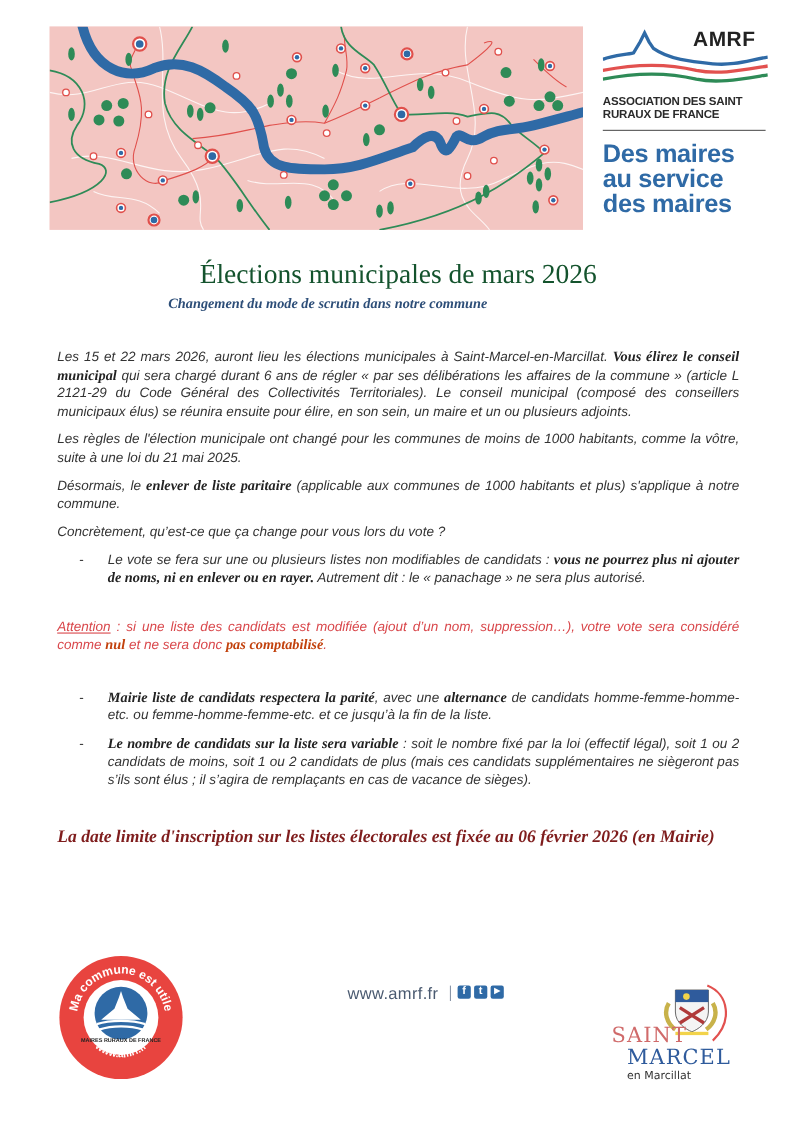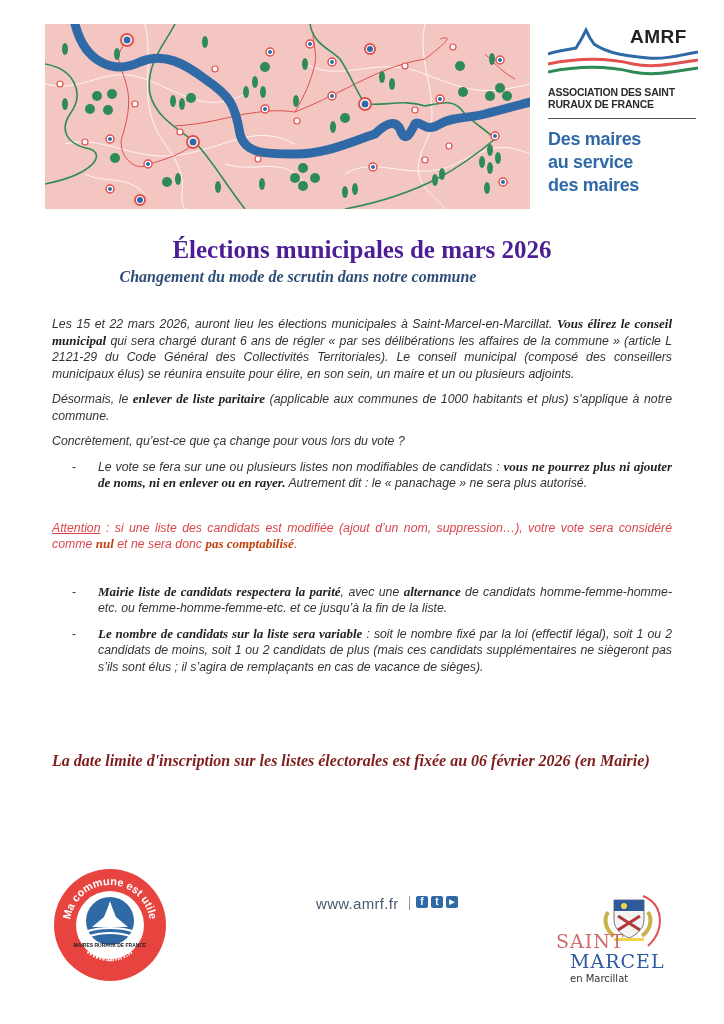--- a/index.html
+++ b/index.html
@@ -4,23 +4,23 @@
 <style>
   html, body { margin:0; padding:0; background:#ffffff; }
   body { width:724px; height:1024px; position:relative; overflow:hidden; font-family:"Liberation Serif", serif; color:#222; }
   .map { position:absolute; left:45px; top:24px; width:485px; height:185px; background:#f3c6c2; overflow:hidden; }
   .map svg { display:block; }
   .amrf { position:absolute; left:548px; top:24px; width:150px; }
   .amrf-name { position:absolute; left:82px; top:2px; font-family:"Liberation Sans", sans-serif; font-weight:bold; font-size:19px; color:#222; letter-spacing:0.5px; }
   .amrf-waves { position:absolute; left:0; top:0; }
   .amrf-assoc { position:absolute; left:0; top:62px; width:150px; font-family:"Liberation Sans", sans-serif; font-weight:bold; font-size:10.5px; line-height:12px; color:#2b2b2b; letter-spacing:-0.2px; }
   .amrf-rule { position:absolute; left:0; top:94px; width:148px; height:1px; background:#555; }
-  .amrf-slogan { position:absolute; left:0; top:104px; width:160px; font-family:"Liberation Sans", sans-serif; font-weight:bold; font-size:18px; line-height:23px; color:#2f6aa6; letter-spacing:-0.3px; }
-  .title { position:absolute; left:0; width:724px; top:236px; text-align:center; font-family:"Liberation Serif", serif; font-weight:bold; font-size:25px; color:#4c1d95; }
-  .subtitle { position:absolute; left:0; width:596px; top:268px; text-align:center; font-family:"Liberation Serif", serif; font-weight:bold; font-style:italic; font-size:16px; color:#2d4e78; }
+  .amrf-slogan { position:absolute; left:0; top:104px; width:160px; font-family:"Liberation Sans", sans-serif; font-weight:bold; font-size:23px; line-height:23px; color:#2f6aa6; letter-spacing:-0.3px; }
+  .title { position:absolute; left:0; width:724px; top:236px; text-align:center; font-family:"Liberation Serif", serif; font-weight:normal; font-size:25px; color:#14532d; }
+  .subtitle { position:absolute; left:0; width:596px; top:268px; text-align:center; font-family:"Liberation Serif", serif; font-weight:bold; font-style:italic; font-size:13px; color:#2d4e78; }
   .content { position:absolute; left:52px; top:316px; width:620px; font-family:"Liberation Sans", sans-serif; font-style:italic; font-size:12.3px; line-height:16.5px; color:#333; }
   .content p { margin:0 0 9px 0; text-align:justify; }
   .content b { font-family:"Liberation Serif", serif; font-size:13px; color:#222; }
   .bullet { position:relative; padding-left:46px; margin:0 0 9px 0; text-align:justify; }
   .bullet .dash { position:absolute; left:20px; top:0; font-style:normal; }
   .attention { color:#d9474b; margin-top:28px !important; }
   .attention .lbl { text-decoration:underline; }
   .attention b { color:#c2410c; }
   .gap { height:22px; }
   .deadline { position:absolute; left:52px; top:752px; width:640px; font-family:"Liberation Serif", serif; font-weight:bold; font-style:italic; font-size:16px; color:#7f1d1d; }
@@ -178,20 +178,21 @@
     <div>au service</div>
     <div>des maires</div>
   </div>
 </div>
 
 <div class="title">Élections municipales de mars 2026</div>
 <div class="subtitle">Changement du mode de scrutin dans notre commune</div>
 
 <div class="content">
   <p><span>Les 15 et 22 mars 2026, auront lieu les élections municipales à Saint-Marcel-en-Marcillat. </span><b>Vous élirez le conseil municipal</b><span> qui sera chargé durant 6 ans de régler « par ses délibérations les affaires de la commune » (article L 2121-29 du Code Général des Collectivités Territoriales). Le conseil municipal (composé des conseillers municipaux élus) se réunira ensuite pour élire, en son sein, un maire et un ou plusieurs adjoints.</span></p>
+  <p>Les règles de l'élection municipale ont changé pour les communes de moins de 1000 habitants, comme la vôtre, suite à une loi du 21 mai 2025.</p>
   <p><span>Désormais, le </span><b>enlever de liste paritaire</b><span> (applicable aux communes de 1000 habitants et plus) s'applique à notre commune.</span></p>
   <p>Concrètement, qu’est-ce que ça change pour vous lors du vote ?</p>
   <div class="bullet">
     <span class="dash">-</span>
     <span>Le vote se fera sur une ou plusieurs listes non modifiables de candidats : </span><b>vous ne pourrez plus ni ajouter de noms, ni en enlever ou en rayer.</b><span> Autrement dit : le « panachage » ne sera plus autorisé.</span>
   </div>
   <p class="attention"><span class="lbl">Attention</span><span> :  si une liste des candidats est modifiée (ajout d’un nom, suppression…), votre vote sera considéré comme </span><b>nul</b><span> et ne sera donc </span><b>pas comptabilisé</b><span>.</span></p>
   <div class="gap"></div>
   <div class="bullet">
     <span class="dash">-</span>

